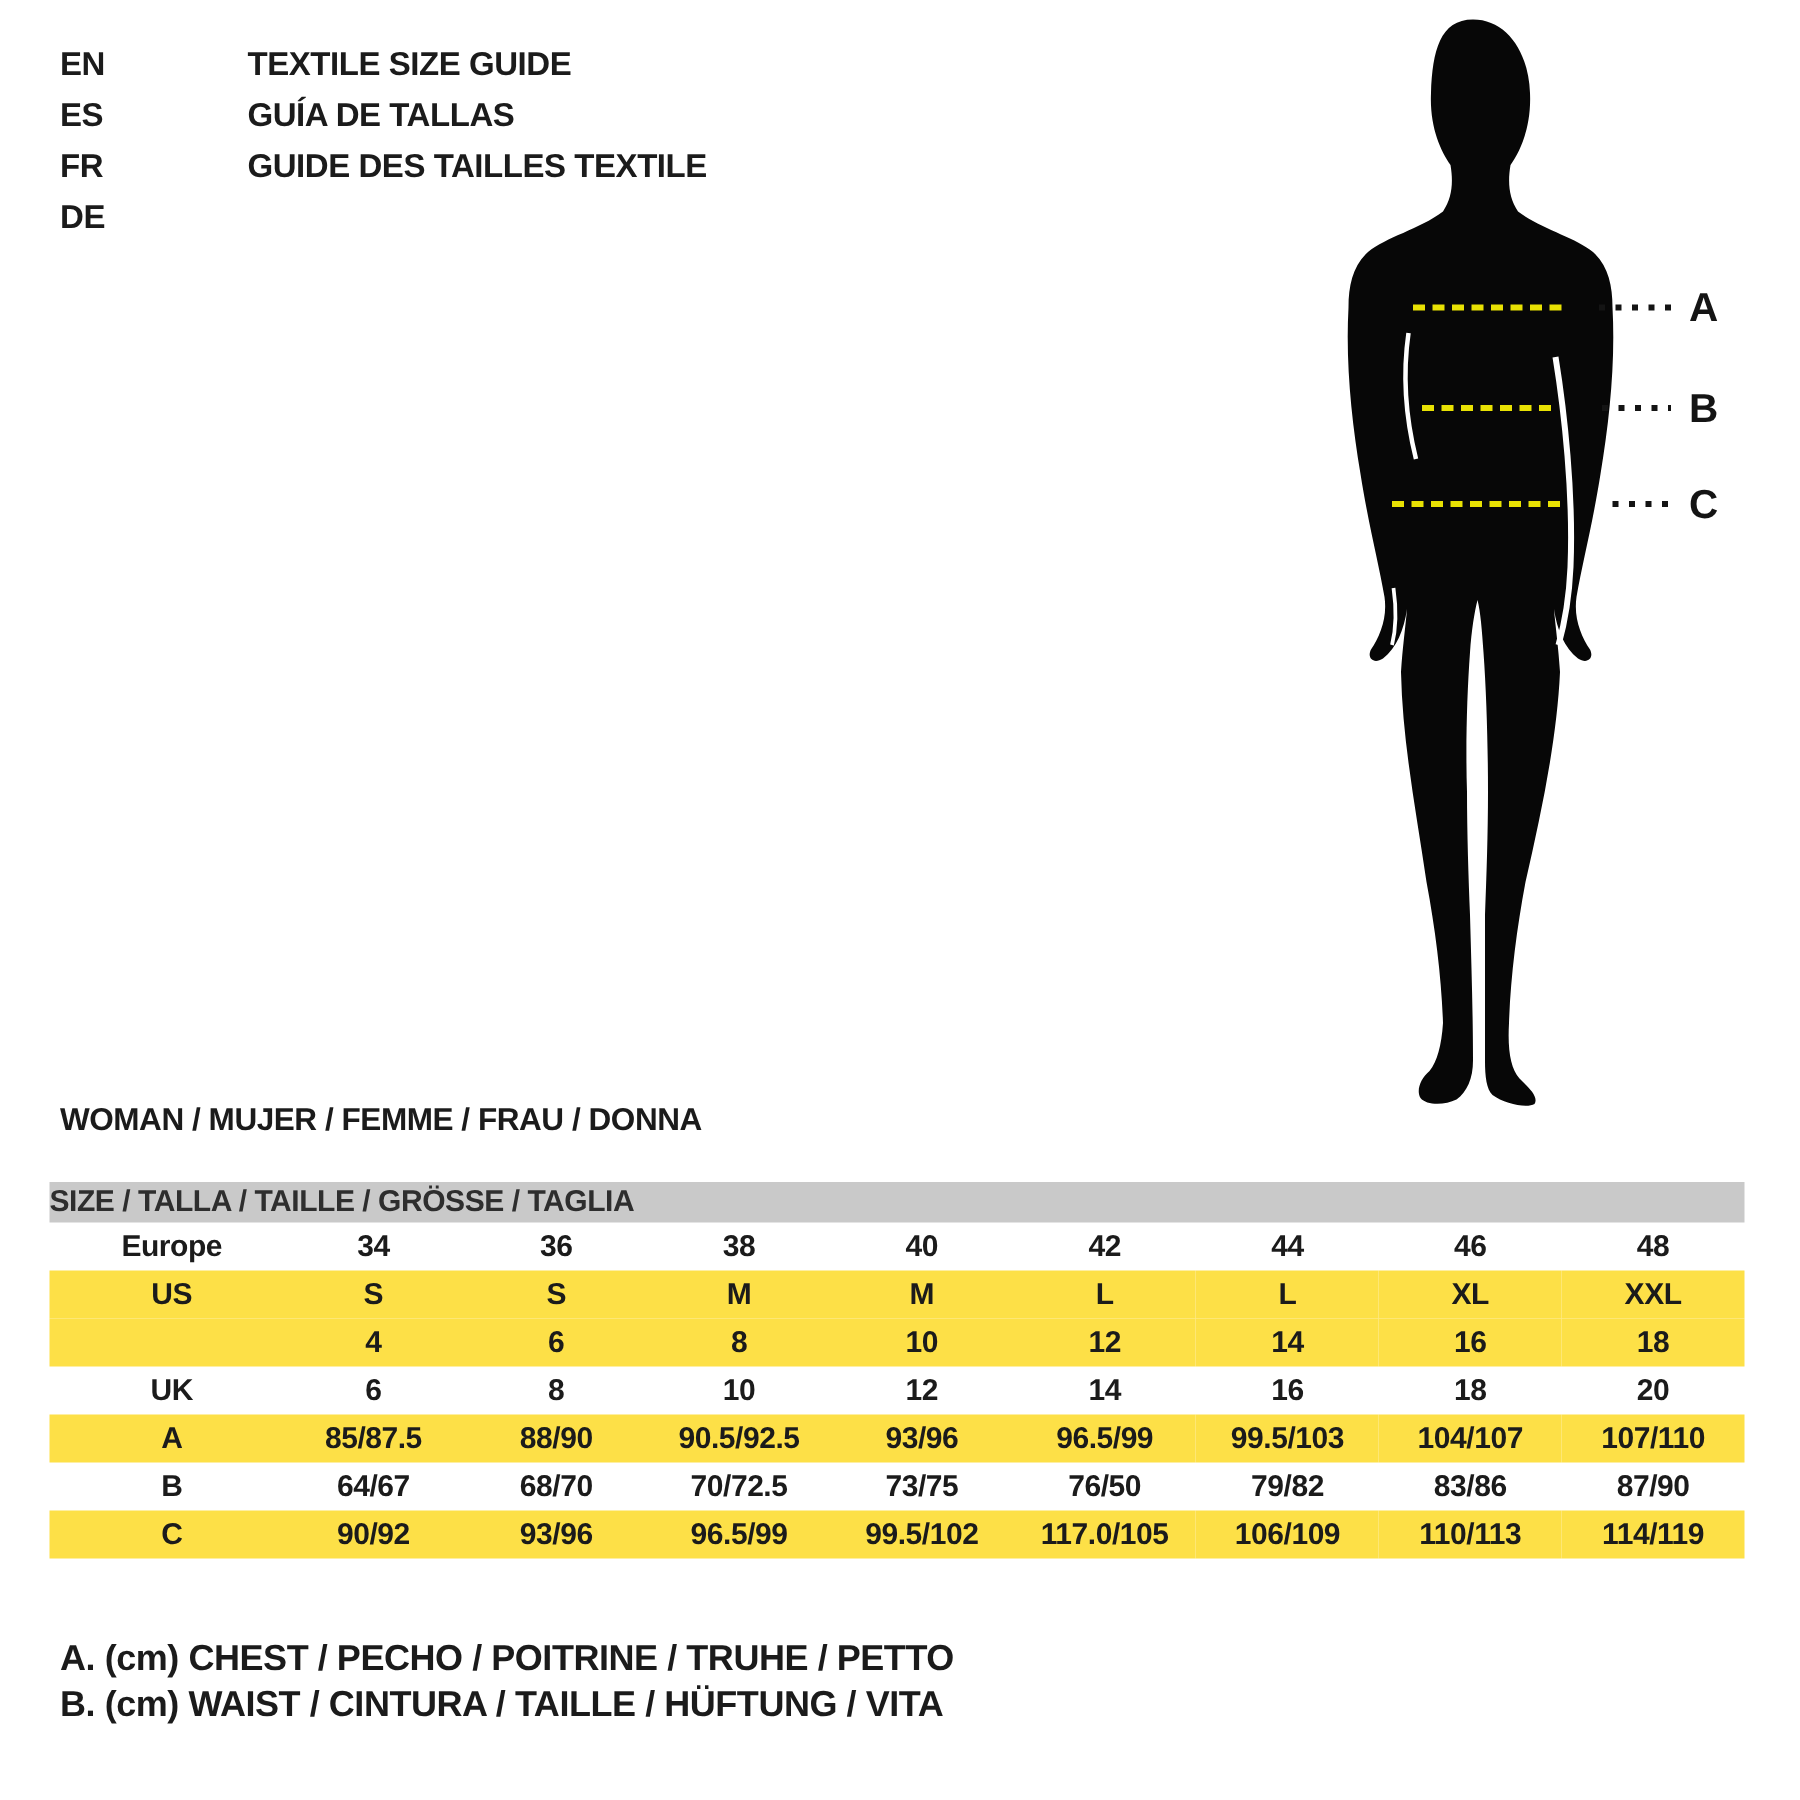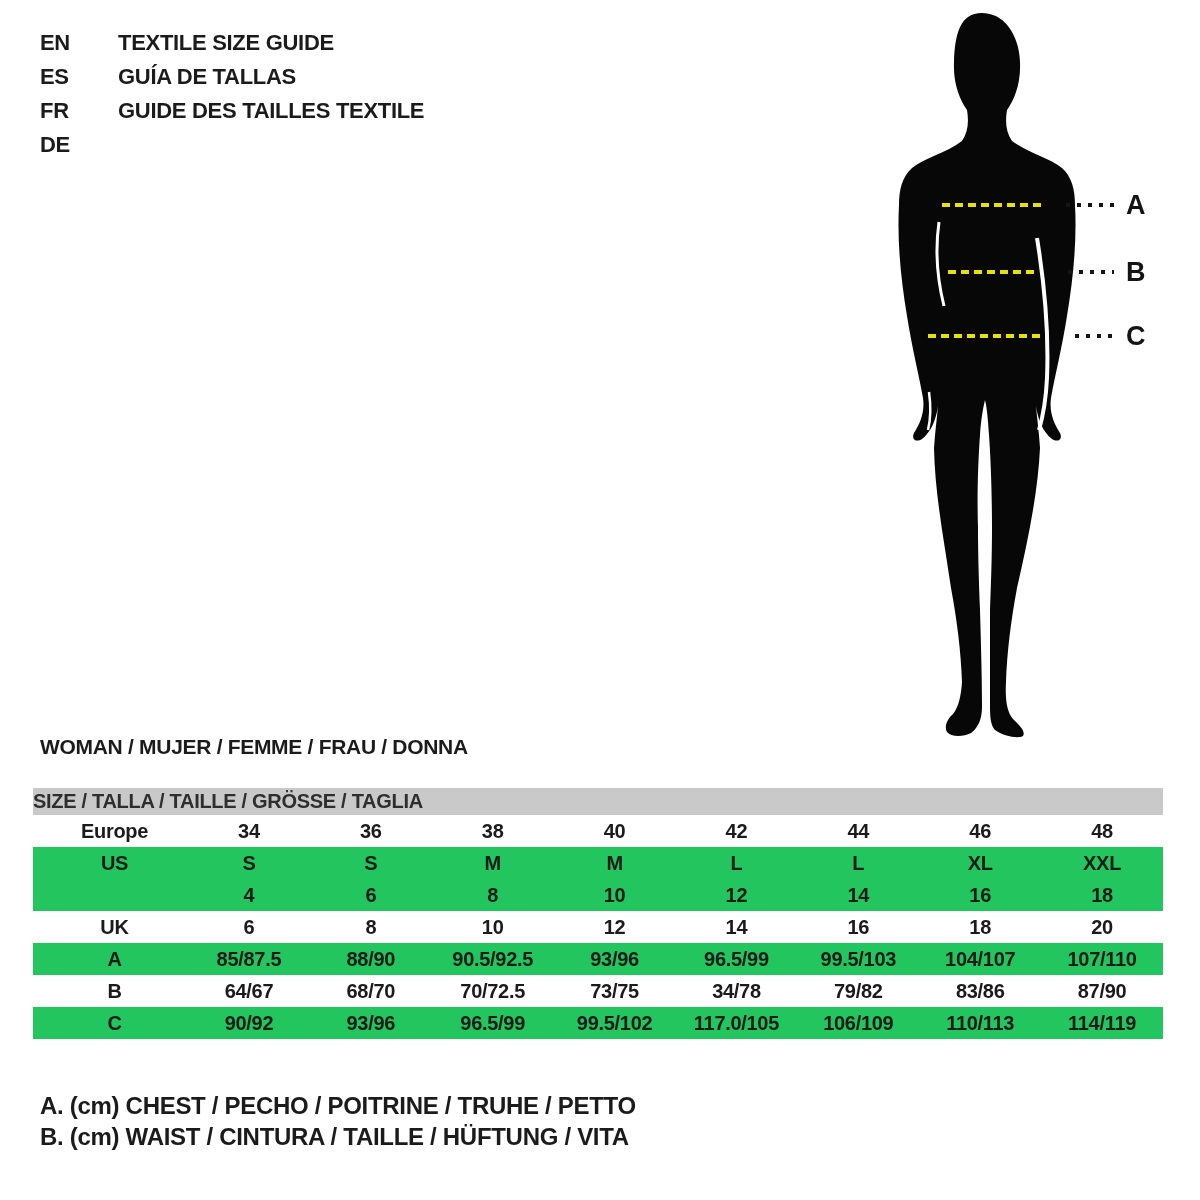--- a/index.html
+++ b/index.html
@@ -27,20 +27,21 @@
     list-style: none;
   }
   .lang-list li {
     display: flex;
     align-items: center;
     height: 34px;
     font-size: 22px;
     font-weight: 700;
     letter-spacing: -0.3px;
     white-space: nowrap;
+    gap: 47px;
   }
   .lang-list .code { width: 78px; flex: 0 0 78px; }
 
   
   .figure {
     position: absolute;
     left: 880px;
     top: 10px;
     width: 280px;
     height: 730px;
@@ -90,21 +91,21 @@
     height: 32px;
     text-align: center;
     padding: 0;
     vertical-align: middle;
     white-space: nowrap;
   }
   .size-table td.rl {
     text-align: center;
     padding-left: 8px;
   }
-  .size-table tr.shade { background: #22c55e; }
+  .size-table tr.shade { background: #fde047; }
 
   
   .legend {
     position: absolute;
     left: 40px;
     top: 1090px;
   }
   .legend .legend-line {
     display: flex;
     align-items: center;
@@ -277,21 +278,21 @@
         <td>99.5/103</td>
         <td>104/107</td>
         <td>107/110</td>
       </tr>
       <tr>
         <td class="rl">B</td>
         <td>64/67</td>
         <td>68/70</td>
         <td>70/72.5</td>
         <td>73/75</td>
-        <td>34/78</td>
+        <td>76/50</td>
         <td>79/82</td>
         <td>83/86</td>
         <td>87/90</td>
       </tr>
       <tr class="shade">
         <td class="rl">C</td>
         <td>90/92</td>
         <td>93/96</td>
         <td>96.5/99</td>
         <td>99.5/102</td>

